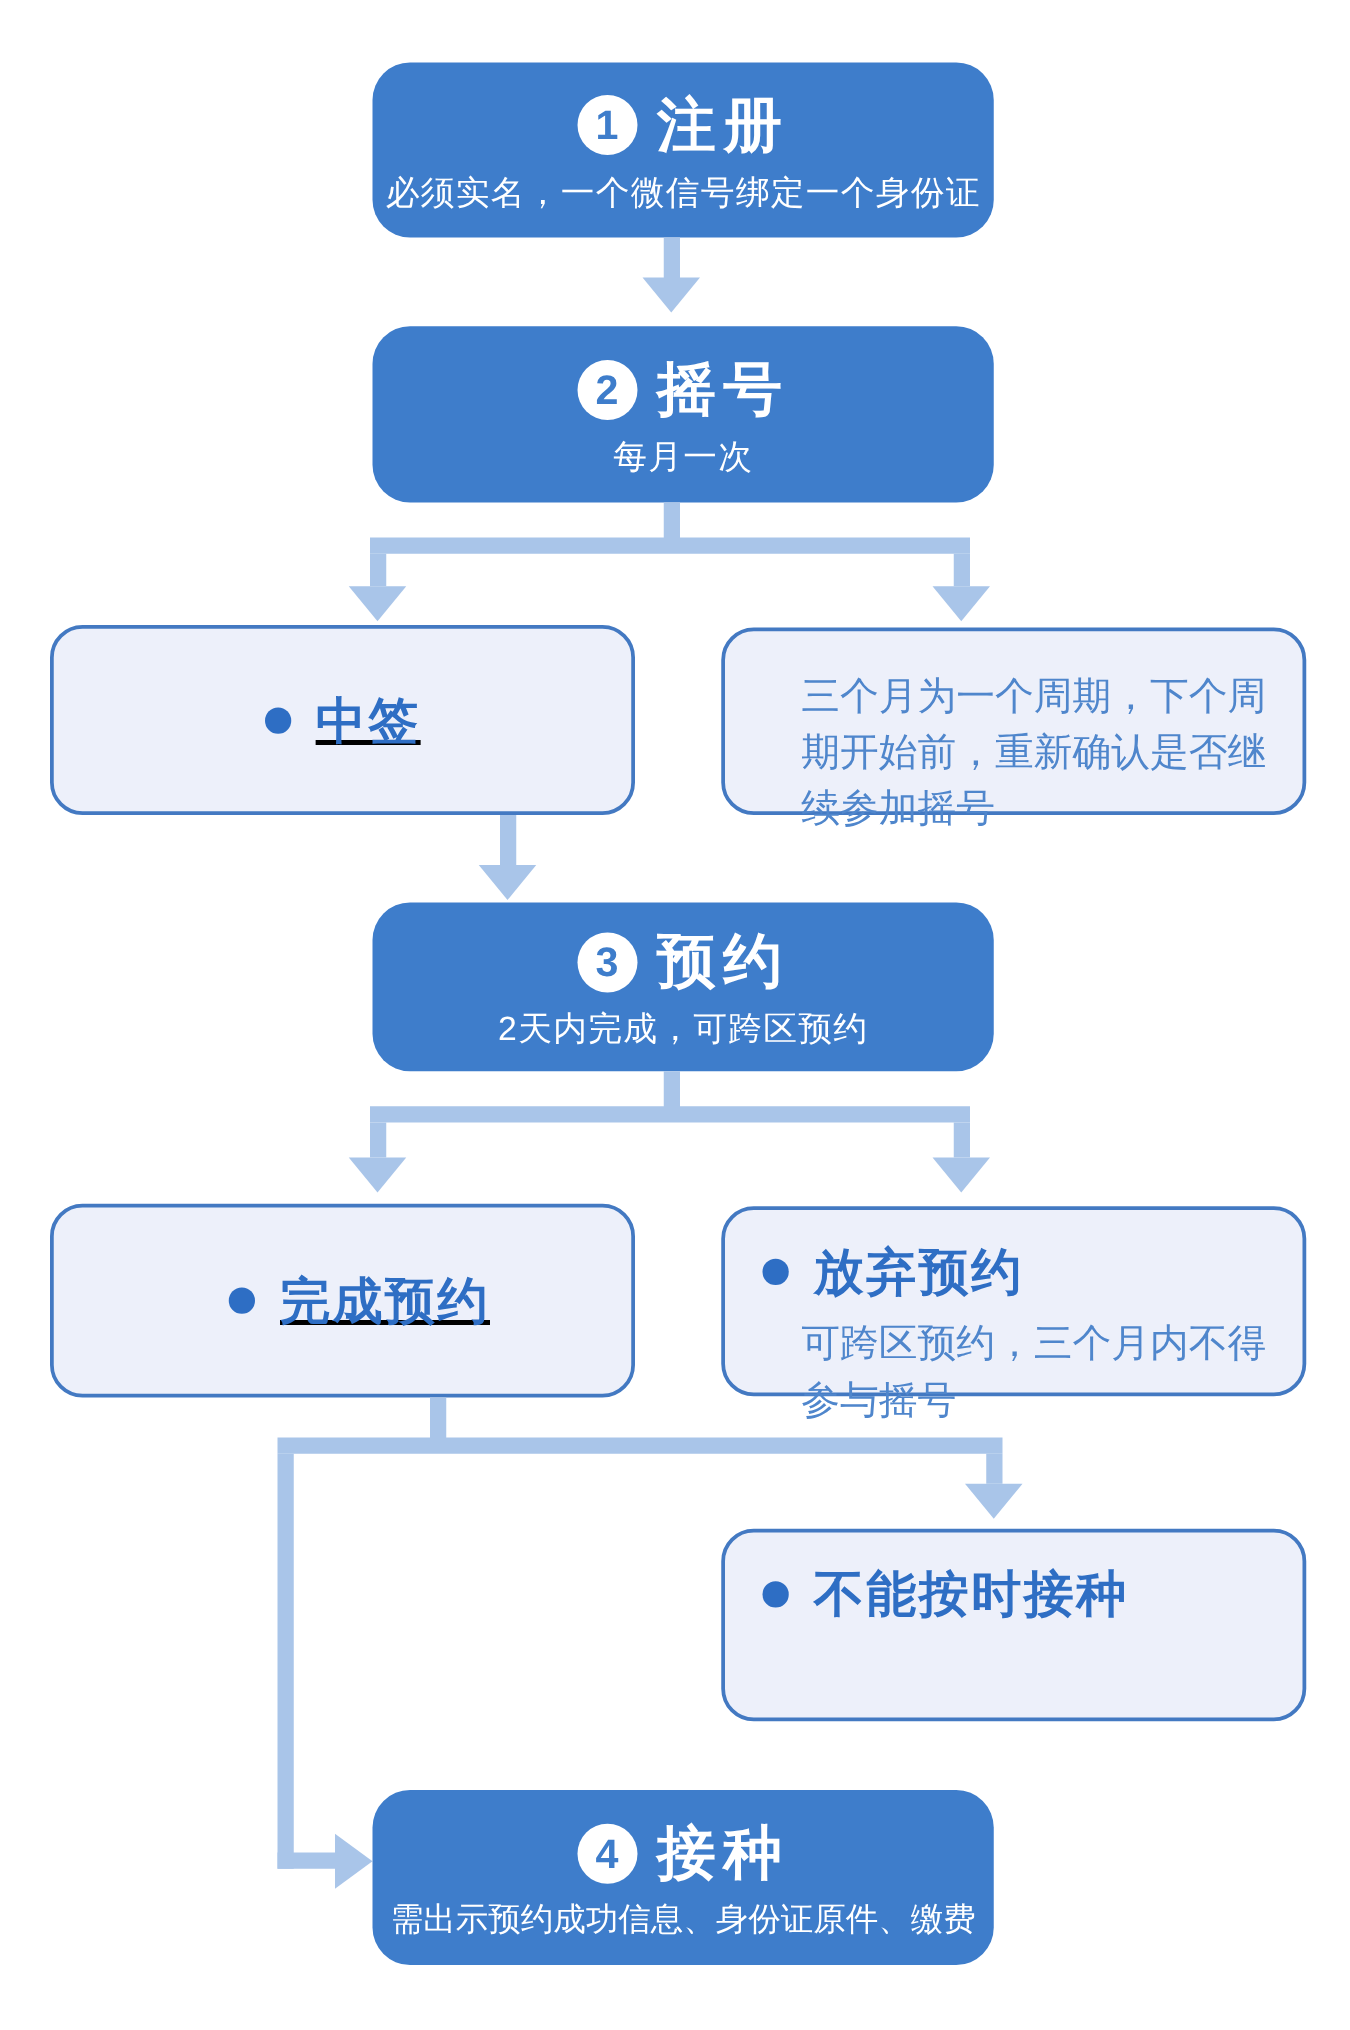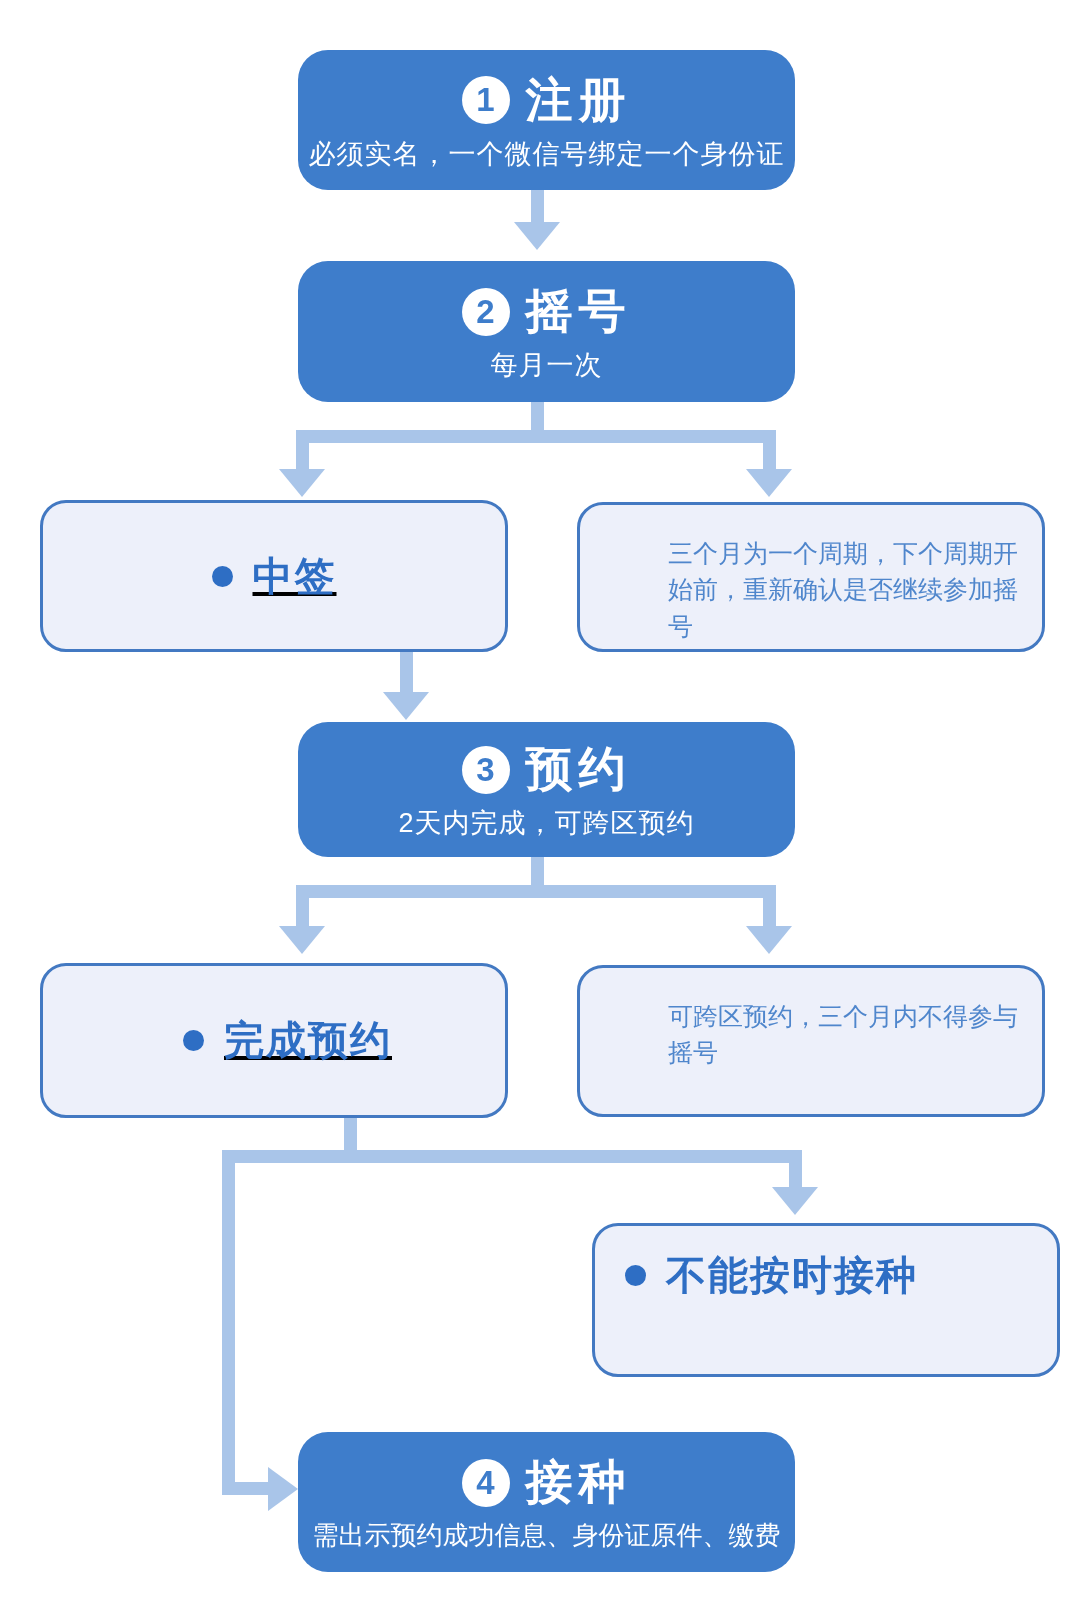--- a/index.html
+++ b/index.html
@@ -99,33 +99,33 @@
     flex: 0 0 auto;
   }
   .result.center {
     display: flex;
     align-items: center;
     justify-content: center;
     text-decoration: underline;
   }
   .result.detail { padding: 22px 8px 0 30px; }
   .result-desc {
-    margin-left: 58px;
+    margin-left: 31px;
     margin-top: 8px;
-    font-size: 25px;
+    font-size: 31px;
     line-height: 1.45;
     color: var(--desc-blue);
     font-weight: 500;
     max-width: 385px;
   }
   #win-box      { left: 40px;  top: 500px; height: 152px; }
   #lose-box     { left: 577px; top: 502px; height: 150px; }
   #complete-box { left: 40px;  top: 963px; height: 155px; padding-left: 27px; }
   #abandon-box  { left: 577px; top: 965px; height: 152px; }
-  #miss-box     { left: 592px; top: 1223px; height: 154px; }
+  #miss-box     { left: 577px; top: 1223px; height: 154px; }
 
   
   .seg { position: absolute; background: var(--connector); }
   .head-down {
     position: absolute;
     width: 0; height: 0;
     border-left: 23px solid transparent;
     border-right: 23px solid transparent;
     border-top: 28px solid var(--connector);
   }
@@ -198,20 +198,24 @@
   <div class="head-down" style="left:746px; top:926px;"></div>
 
   <div class="result center" id="complete-box">
     <div class="result-title">
       <span class="bullet"></span>
       <span>完成预约</span>
     </div>
   </div>
 
   <div class="result detail" id="abandon-box">
+    <div class="result-title">
+      <span class="bullet"></span>
+      <span>放弃预约</span>
+    </div>
     <div class="result-desc">可跨区预约，三个月内不得参与摇号</div>
   </div>
 
   <div class="seg" style="left:344px; top:1118px; width:13px; height:38px;"></div>
   <div class="seg" style="left:222px; top:1150px; width:580px; height:13px;"></div>
   <div class="seg" style="left:789px; top:1163px; width:13px; height:24px;"></div>
   <div class="head-down" style="left:772px; top:1187px;"></div>
   <div class="seg" style="left:222px; top:1163px; width:13px; height:332px;"></div>
   <div class="seg" style="left:222px; top:1482px; width:48px; height:13px;"></div>
   <div class="head-right" style="left:268px; top:1467px;"></div>

